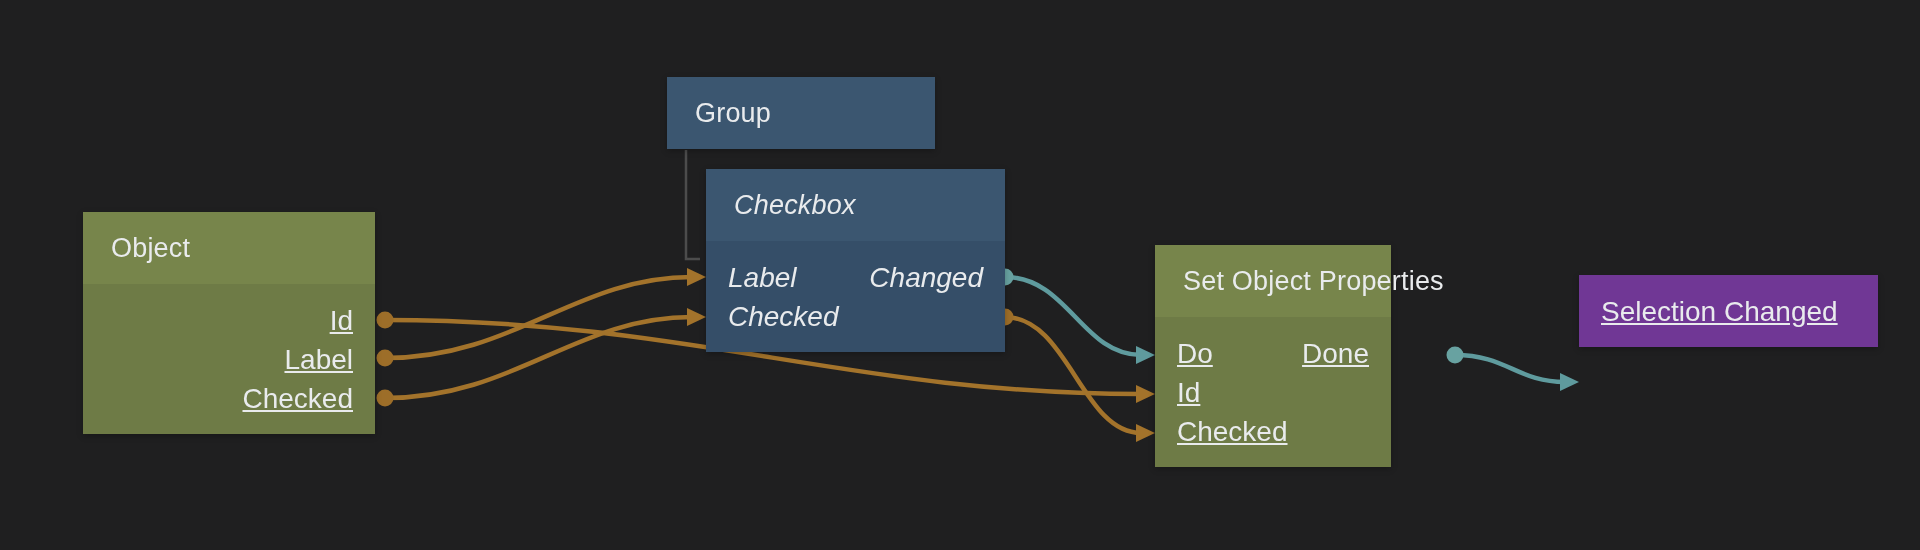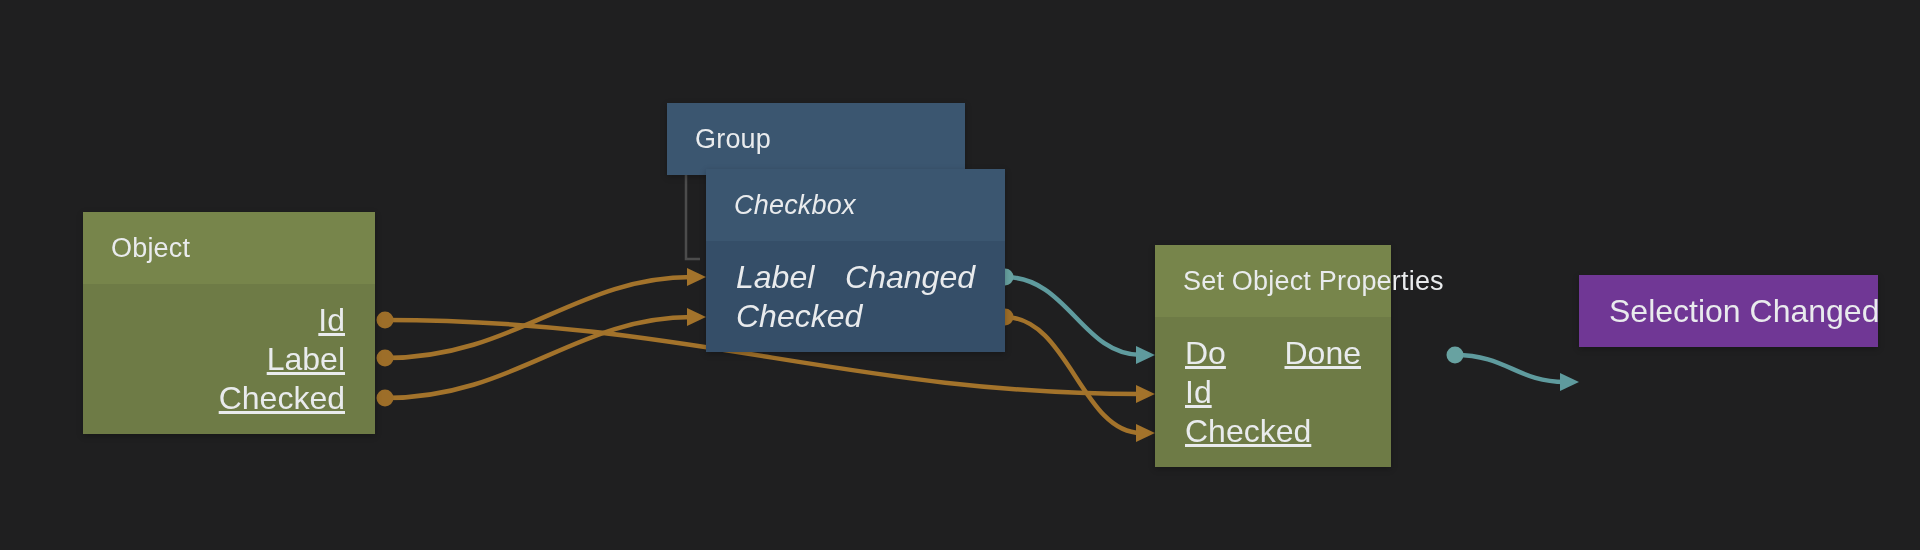--- a/index.html
+++ b/index.html
@@ -35,28 +35,28 @@
     position:absolute;z-index:2;width:300px;color:var(--text);
     box-shadow:0 2px 6px rgba(0,0,0,0.25);
   }
   .node-header{
     height:72px;display:flex;align-items:center;padding:0 0 0 28px;
     font-size:27px;letter-spacing:0.2px;white-space:nowrap;
   }
   .node-body{padding-top:17px;padding-bottom:16px;}
   .port-row{
     height:39px;display:flex;align-items:center;justify-content:space-between;
-    padding:0 30px;font-size:32px;white-space:nowrap;
+    padding:0 22px;font-size:28px;white-space:nowrap;
   }
   .green .node-header{background:var(--node-green-header);}
   .green .node-body{background:var(--node-green-body);text-decoration:underline;}
   .blue .node-header{background:var(--node-blue-header);}
   .blue .node-body{background:var(--node-blue-body);}
   .purple .node-header{background:var(--node-purple-header);}
-  .purple .node-body{background:var(--node-purple-body);}
+  .purple .node-body{background:var(--node-purple-body);text-decoration:underline;}
   .in-label{text-align:left;}
   .out-label{margin-left:auto;text-align:left;}
 </style>
 </head>
 <body>
 
 <div id="canvas">
 
   <svg id="wires" width="1920" height="550" viewBox="0 0 1920 550">
 
@@ -81,21 +81,21 @@
     <polygon class="arrow-signal" points="1579,382 1560,373 1560,391"></polygon>
 
     <circle class="dot-data" cx="385" cy="320" r="8.5"></circle>
     <circle class="dot-data" cx="385" cy="358" r="8.5"></circle>
     <circle class="dot-data" cx="385" cy="398" r="8.5"></circle>
     <circle class="dot-signal" cx="1005" cy="277" r="8.5"></circle>
     <circle class="dot-data" cx="1005" cy="317" r="8.5"></circle>
     <circle class="dot-signal" cx="1455" cy="355" r="8.5"></circle>
   </svg>
 
-  <div class="node blue" style="left:667px;top:77px;width:298px;margin-top:26px;">
+  <div class="node blue" style="left:667px;top:77px;width:268px;">
     <div class="node-header">
       <span>Group</span>
     </div>
   </div>
 
   <div class="node blue" style="left:706px;top:169px;width:299px;font-style:italic;">
     <div class="node-header">
       <span>Checkbox</span>
     </div>
     <div class="node-body">

